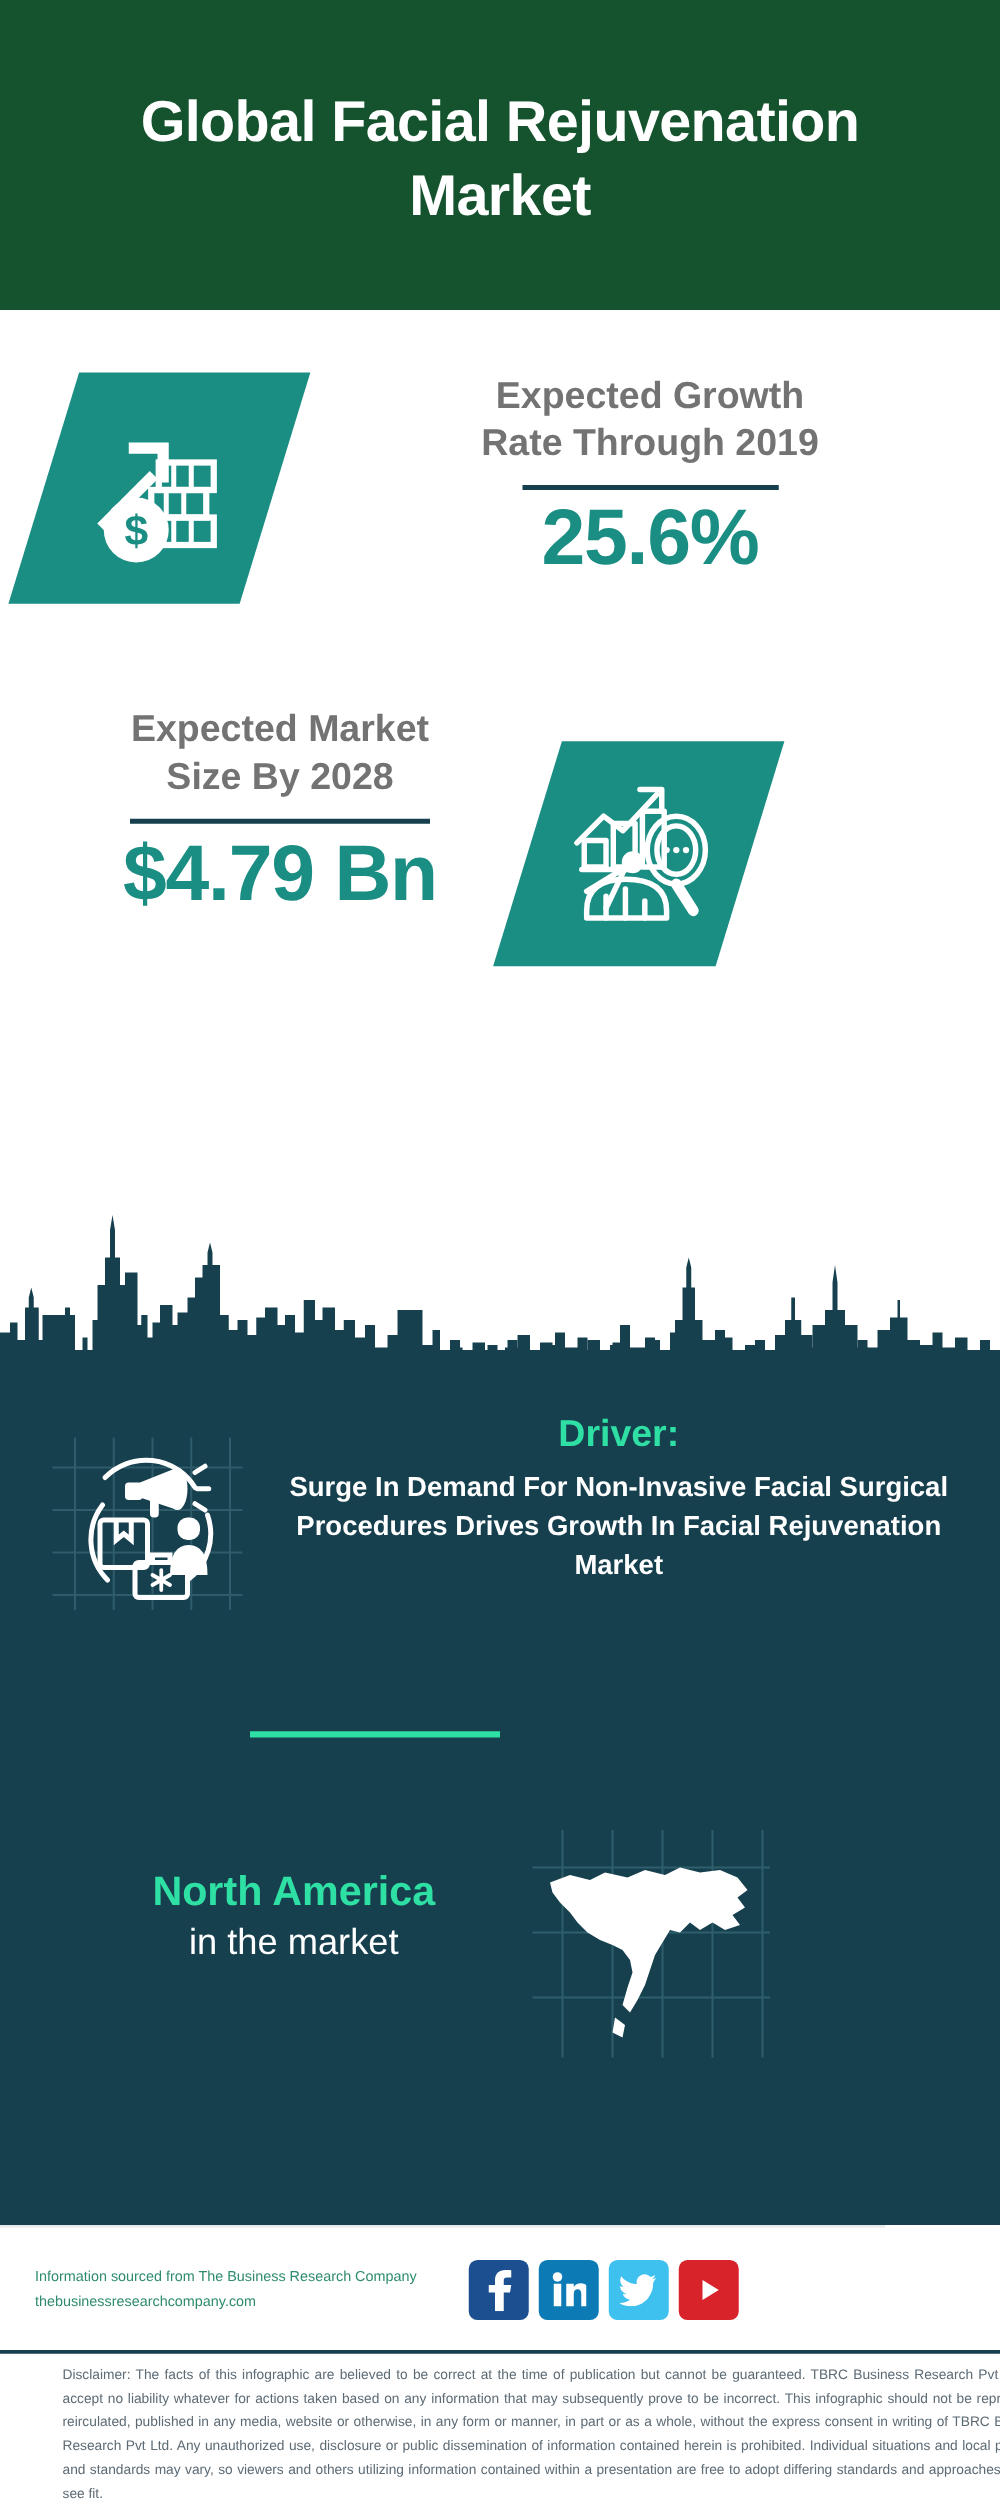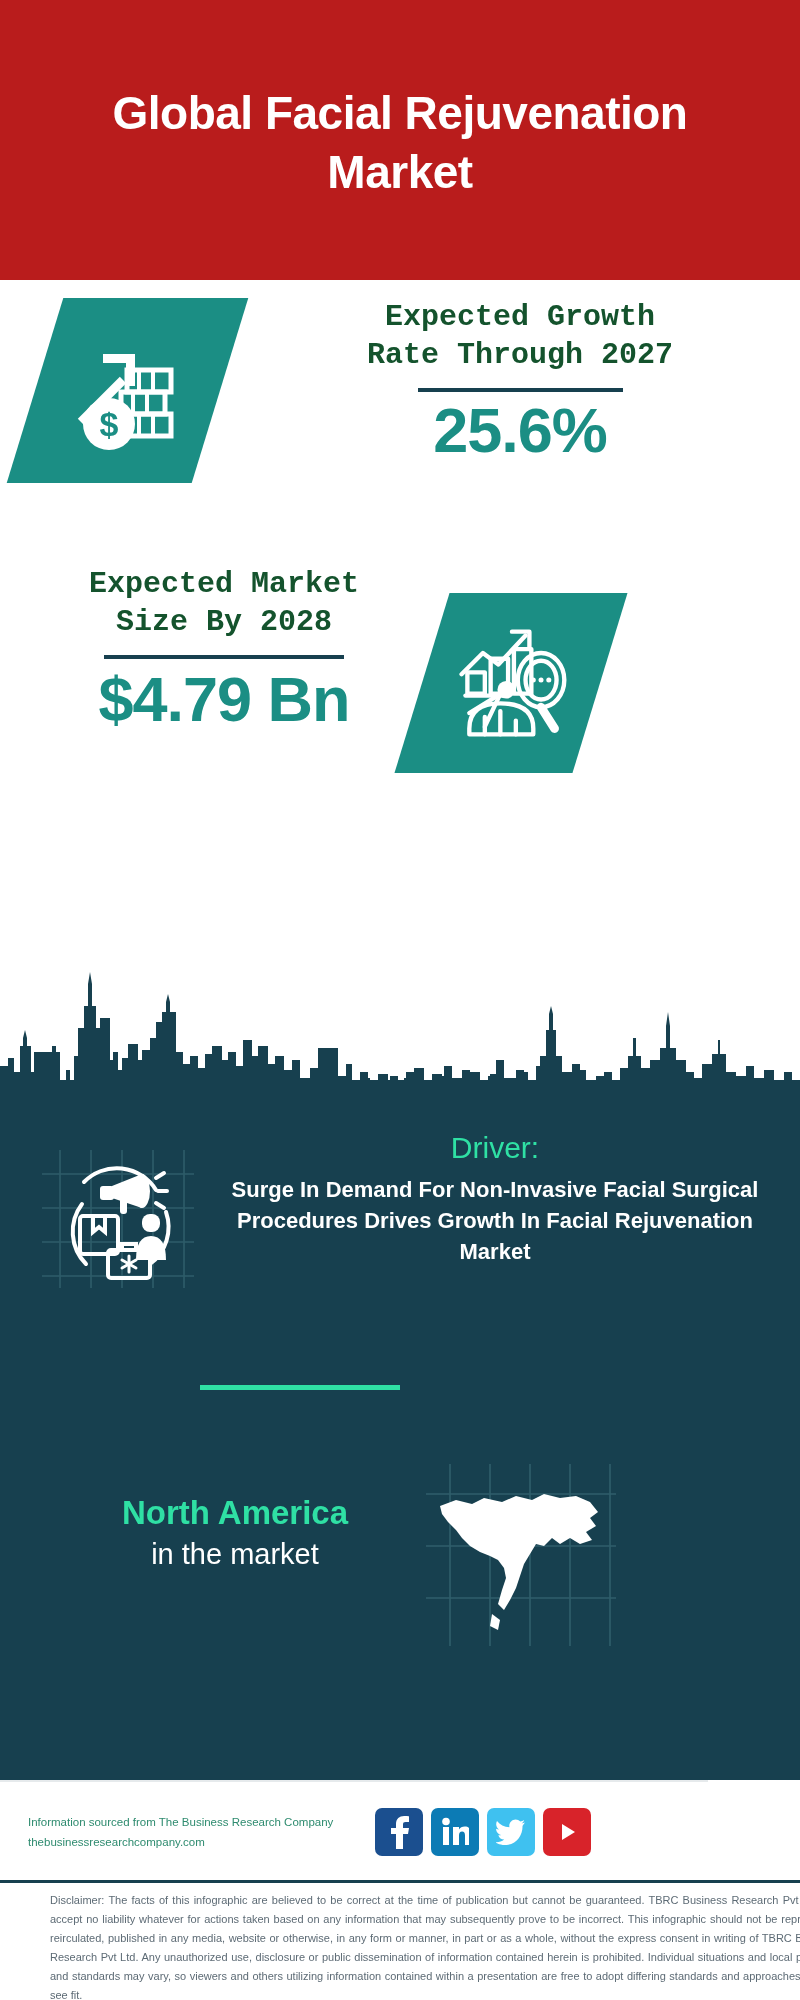--- a/index.html
+++ b/index.html
@@ -7,22 +7,22 @@
     width:800px;height:2000px;
     background:#ffffff;
     font-family:"Liberation Sans", sans-serif;
     overflow:hidden;
     position:relative;
   }
   .page{position:relative;width:800px;height:2000px;background:#fff;}
 
   
   .header{
-    position:absolute;left:0;top:0;width:800px;height:280px;
-    background:#b91c1c;
+    position:absolute;left:0;top:0;width:800px;height:248px;
+    background:#14532d;
     display:flex;align-items:center;justify-content:center;
   }
   .header-title{
     color:#ffffff;
     font-size:46px;line-height:1.28;
     font-weight:bold;
     text-align:center;
     letter-spacing:-0.5px;
     width:620px;
     margin-top:6px;
@@ -35,21 +35,21 @@
     width:185px;height:185px;
     background:#1b8e84;
     transform:skewX(-17deg);
   }
   .para-left .iconwrap{transform:skewX(17deg);width:100%;height:100%;
     display:flex;align-items:center;justify-content:center;}
   .stat1-text{
     position:absolute;left:260px;top:50px;width:520px;text-align:center;
   }
   .stat-label{
-    color:#14532d;font-size:30px;font-weight:bold;line-height:1.27;font-family:Liberation Mono, monospace;
+    color:#737373;font-size:30px;font-weight:bold;line-height:1.27;
   }
   .rule{
     width:205px;height:4px;background:#17404f;margin:14px auto 4px auto;
   }
   .stat-value{
     color:#1b8e84;font-size:63px;font-weight:bold;line-height:1.1;
     letter-spacing:-1px;
   }
 
   
@@ -75,21 +75,21 @@
     line-height:0;
   }
 
   
   .driver-sec{position:absolute;left:0;top:1130px;width:800px;height:240px;}
   .driver-icon{
     position:absolute;left:38px;top:16px;width:160px;height:145px;
   }
   .driver-body{position:absolute;left:215px;top:0px;width:560px;text-align:center;}
   .driver-title{
-    color:#2fe0a4;font-size:30px;font-weight:normal;line-height:1.2;
+    color:#2fe0a4;font-size:30px;font-weight:bold;line-height:1.2;
   }
   .driver-text{
     color:#ffffff;font-size:22px;font-weight:bold;line-height:1.42;margin-top:8px;
   }
   .green-rule{
     position:absolute;left:200px;top:1385px;width:200px;height:5px;background:#2fe0a4;
   }
 
   
   .region-sec{position:absolute;left:0;top:1430px;width:702px;height:260px;}
@@ -159,21 +159,21 @@
             <line x1="90" y1="88" x2="90" y2="110"></line>
           </g>
 
           <circle cx="46" cy="98" r="26" fill="#fff"></circle>
           <text x="46" y="110" font-size="34" font-family="Liberation Sans, sans-serif" font-weight="bold" fill="#1b8e84" text-anchor="middle">$</text>
         </svg>
       </div>
     </div>
     <div class="stat1-text">
       <div class="stat-label">Expected Growth</div>
-      <div class="stat-label">Rate Through 2027</div>
+      <div class="stat-label">Rate Through 2019</div>
       <div class="rule"></div>
       <div class="stat-value">25.6%</div>
     </div>
   </div>
 
   <div class="stat2">
     <div class="stat2-text">
       <div class="stat-label">Expected Market</div>
       <div class="stat-label">Size By 2028</div>
       <div class="rule2"></div>

